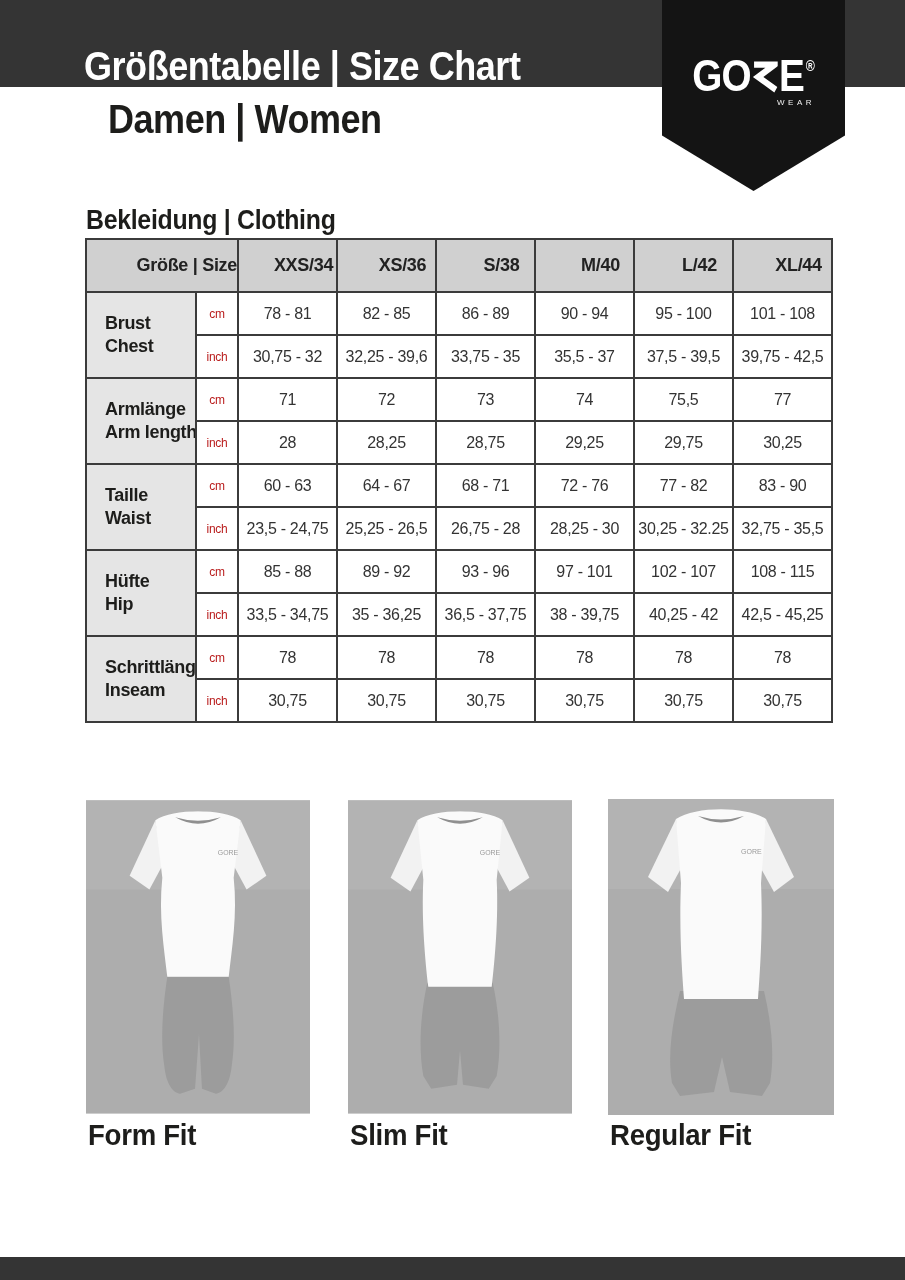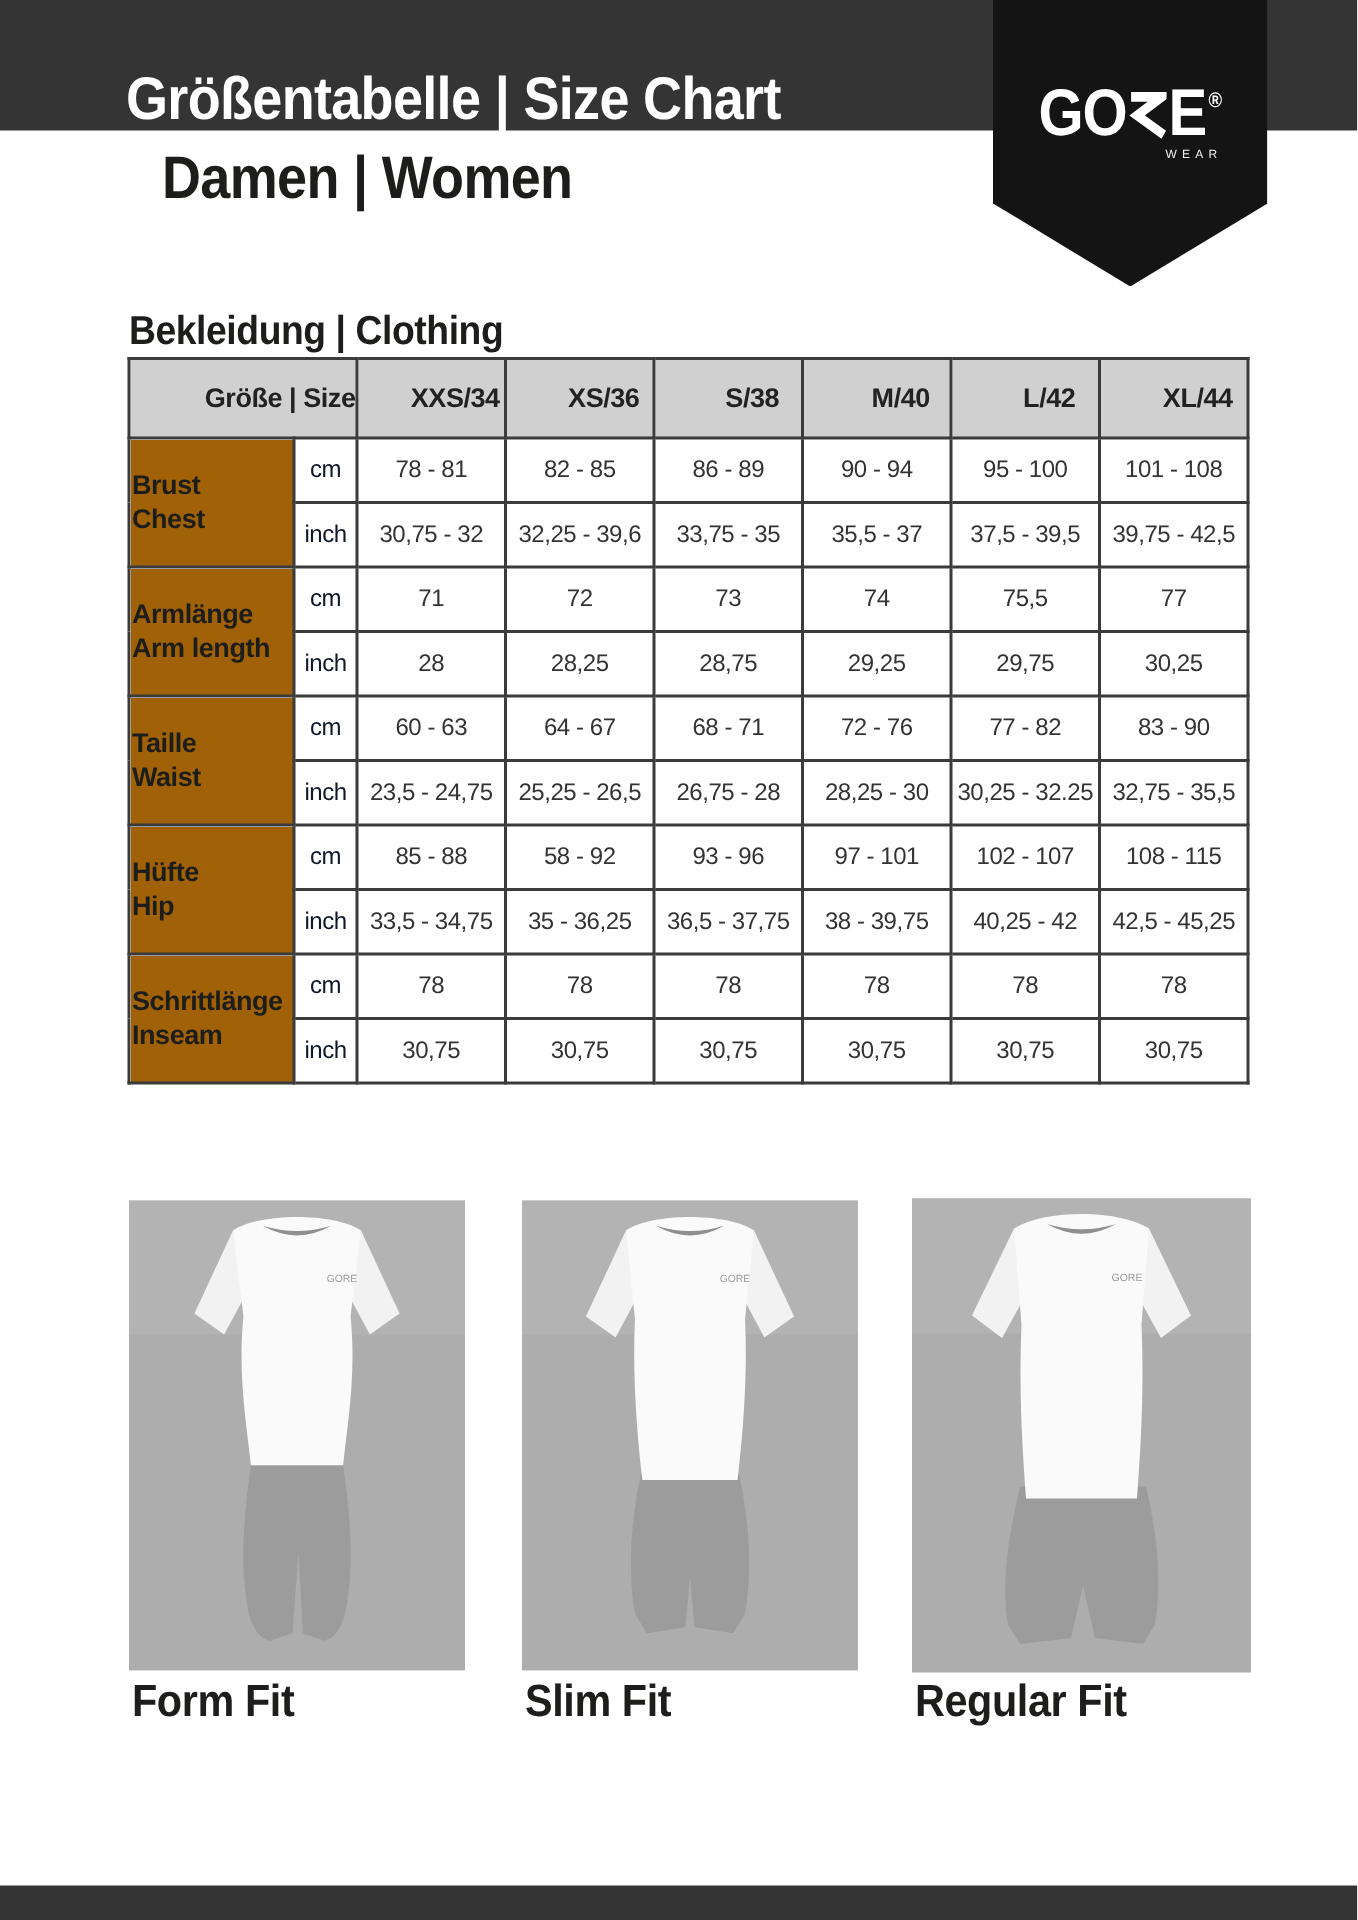--- a/index.html
+++ b/index.html
@@ -31,23 +31,23 @@
 
   
   table.sizes { position:absolute; left:85px; top:238px; width:747px; border-collapse:collapse;
                 table-layout:fixed; color:#2e2e2e; }
   table.sizes th, table.sizes td { border:2px solid #3b3b3b; text-align:center; vertical-align:middle;
                 white-space:nowrap; overflow:hidden; }
   table.sizes thead th { height:53px; background:#d0d0d0; font-size:18px; font-weight:bold; color:#222222;
                 letter-spacing:-0.3px;padding-left:32px; }
   table.sizes thead th.corner { text-align:right; padding-left:12px; }
   table.sizes td { height:43px; font-size:16px; letter-spacing:-0.3px; color:#333333; }
-  table.sizes th.rowlabel { text-align:left; padding-left:1px; font-size:18px; font-weight:bold;
-                color:#1d1d1b; line-height:1.3; background:#a16207; letter-spacing:-0.3px; }
-  table.sizes td.unit { font-size:16px; color:#0f172a; }
+  table.sizes th.rowlabel { text-align:left; padding-left:18px; font-size:18px; font-weight:bold;
+                color:#1d1d1b; line-height:1.3; background:#e5e5e5; letter-spacing:-0.3px; }
+  table.sizes td.unit { font-size:12px; color:#b91c1c; }
 
   
   .fit-figure { position:absolute; top:798px; width:224px; height:318px; }
   .fit-figure svg { display:block; width:100%; height:100%; }
   #fit1 { left:86px; } #fit2 { left:348px; } #fit3 { left:608px; width:226px; }
   .fit-label { position:absolute; top:1118px; color:#1d1d1b; font-size:30px; font-weight:bold;
                 letter-spacing:-0.3px; transform:scaleX(0.92); transform-origin:left top; white-space:nowrap; }
   #fitlabel1 { left:88px; } #fitlabel2 { left:350px; } #fitlabel3 { left:610px; }
 </style>
 </head>
@@ -165,21 +165,21 @@
         <td>30,25 - 32.25</td>
         <td>32,75 - 35,5</td>
       </tr>
       <tr>
         <th rowspan="2" class="rowlabel">
           <div>Hüfte</div>
           <div>Hip</div>
         </th>
         <td class="unit">cm</td>
         <td>85 - 88</td>
-        <td>58 - 92</td>
+        <td>89 - 92</td>
         <td>93 - 96</td>
         <td>97 - 101</td>
         <td>102 - 107</td>
         <td>108 - 115</td>
       </tr>
       <tr>
         <td class="unit">inch</td>
         <td>33,5 - 34,75</td>
         <td>35 - 36,25</td>
         <td>36,5 - 37,75</td>

